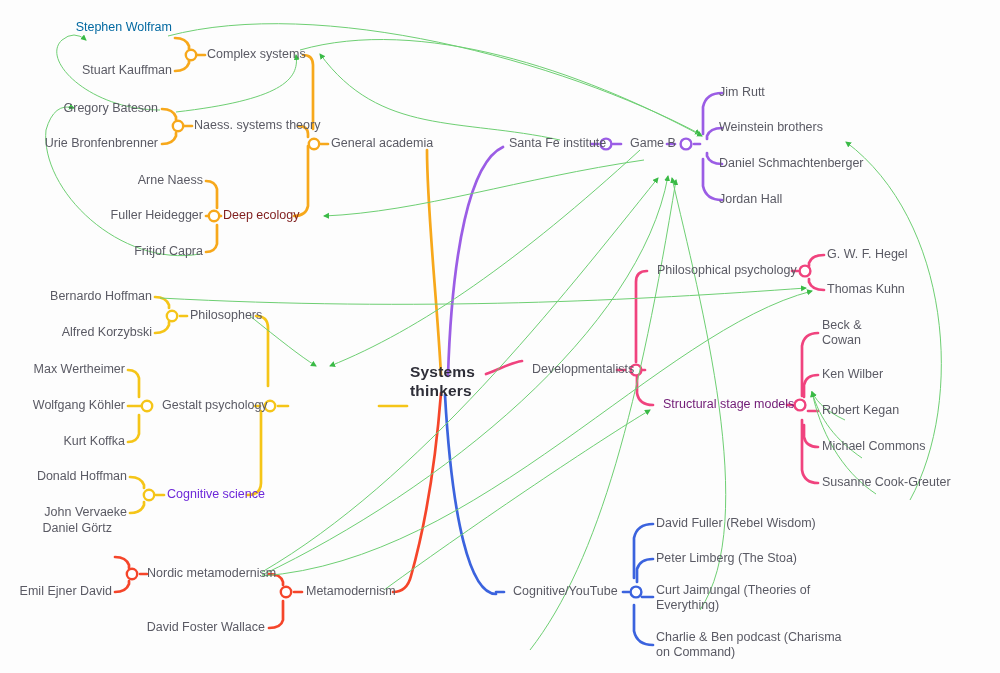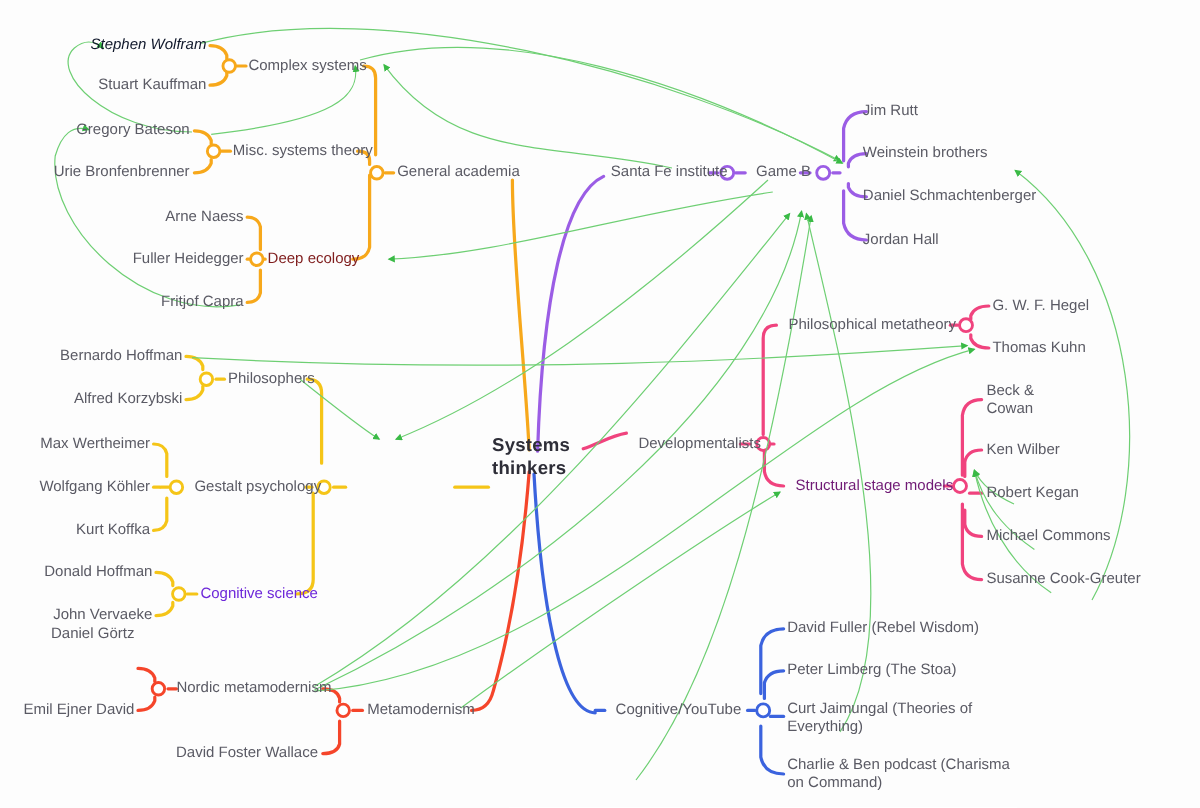--- a/index.html
+++ b/index.html
@@ -173,26 +173,26 @@
       <path d="M640,150 C520,260 420,330 330,366" marker-end="url(#ah)"></path>
     </g>
   </svg>
 
   <div class="center" style="left:410px;top:362px;">
     <div>Systems</div>
     <div>thinkers</div>
   </div>
 
   <div id="labels">
-      <div class="node lt" style="top: 30px; color: #0f172a; right: 828px; font-style: italic;">Stephen Wolfram</div>
+      <div class="node lt" style="top: 20px; color: #0369a1; right: 828px;">Stephen Wolfram</div>
       <div class="node lt" style="top: 63px; color: rgb(90, 90, 100); right: 828px;">Stuart Kauffman</div>
       <div class="node rt" style="top: 47px; color: rgb(90, 90, 100); left: 207px;">Complex systems</div>
       <div class="node lt" style="top: 101px; color: rgb(90, 90, 100); right: 842px;">Gregory Bateson</div>
       <div class="node lt" style="top: 136px; color: rgb(90, 90, 100); right: 842px;">Urie Bronfenbrenner</div>
-      <div class="node rt" style="top: 118px; color: rgb(90, 90, 100); left: 194px;">Misc. systems theory</div>
+      <div class="node rt" style="top: 118px; color: rgb(90, 90, 100); left: 194px;">Naess. systems theory</div>
       <div class="node lt" style="top: 173px; color: rgb(90, 90, 100); right: 797px;">Arne Naess</div>
       <div class="node lt" style="top: 208px; color: rgb(90, 90, 100); right: 797px;">Fuller Heidegger</div>
       <div class="node lt" style="top: 244px; color: rgb(90, 90, 100); right: 797px;">Fritjof Capra</div>
       <div class="node rt" style="top: 208px; color: #7f1d1d; left: 223px;">Deep ecology</div>
       <div class="node rt" style="top: 136px; color: rgb(90, 90, 100); left: 331px;">General academia</div>
       <div class="node lt" style="top: 289px; color: rgb(90, 90, 100); right: 848px;">Bernardo Hoffman</div>
       <div class="node lt" style="top: 325px; color: rgb(90, 90, 100); right: 848px;">Alfred Korzybski</div>
       <div class="node rt" style="top: 308px; color: rgb(90, 90, 100); left: 190px;">Philosophers</div>
       <div class="node lt" style="top: 362px; color: rgb(90, 90, 100); right: 875px;">Max Wertheimer</div>
       <div class="node lt" style="top: 398px; color: rgb(90, 90, 100); right: 875px;">Wolfgang Köhler</div>
@@ -206,21 +206,21 @@
       <div class="node rt" style="top: 566px; color: rgb(90, 90, 100); left: 147px;">Nordic metamodernism</div>
       <div class="node lt" style="top: 620px; color: rgb(90, 90, 100); right: 735px;">David Foster Wallace</div>
       <div class="node rt" style="top: 584px; color: rgb(90, 90, 100); left: 306px;">Metamodernism</div>
       <div class="node rt" style="top: 136px; color: rgb(90, 90, 100); left: 509px;">Santa Fe institute</div>
       <div class="node rt" style="top: 136px; color: rgb(90, 90, 100); left: 630px;">Game B</div>
       <div class="node rt" style="top: 85px; color: rgb(90, 90, 100); left: 719px;">Jim Rutt</div>
       <div class="node rt" style="top: 120px; color: rgb(90, 90, 100); left: 719px;">Weinstein brothers</div>
       <div class="node rt" style="top: 156px; color: rgb(90, 90, 100); left: 719px;">Daniel Schmachtenberger</div>
       <div class="node rt" style="top: 192px; color: rgb(90, 90, 100); left: 719px;">Jordan Hall</div>
       <div class="node rt" style="top: 362px; color: rgb(90, 90, 100); left: 532px;">Developmentalists</div>
-      <div class="node rt" style="top: 263px; color: rgb(90, 90, 100); left: 657px;">Philosophical metatheory</div>
+      <div class="node rt" style="top: 263px; color: rgb(90, 90, 100); left: 657px;">Philosophical psychology</div>
       <div class="node rt" style="top: 247px; color: rgb(90, 90, 100); left: 827px;">G. W. F. Hegel</div>
       <div class="node rt" style="top: 282px; color: rgb(90, 90, 100); left: 827px;">Thomas Kuhn</div>
       <div class="node rt" style="top: 397px; color: #701a75; left: 663px;">Structural stage models</div>
       <div class="node rt" style="top: 318px; color: rgb(90, 90, 100); left: 822px;">Beck &amp;
 Cowan</div>
       <div class="node rt" style="top: 367px; color: rgb(90, 90, 100); left: 822px;">Ken Wilber</div>
       <div class="node rt" style="top: 403px; color: rgb(90, 90, 100); left: 822px;">Robert Kegan</div>
       <div class="node rt" style="top: 439px; color: rgb(90, 90, 100); left: 822px;">Michael Commons</div>
       <div class="node rt" style="top: 475px; color: rgb(90, 90, 100); left: 822px;">Susanne Cook-Greuter</div>
       <div class="node rt" style="top: 584px; color: rgb(90, 90, 100); left: 513px;">Cognitive/YouTube</div>

